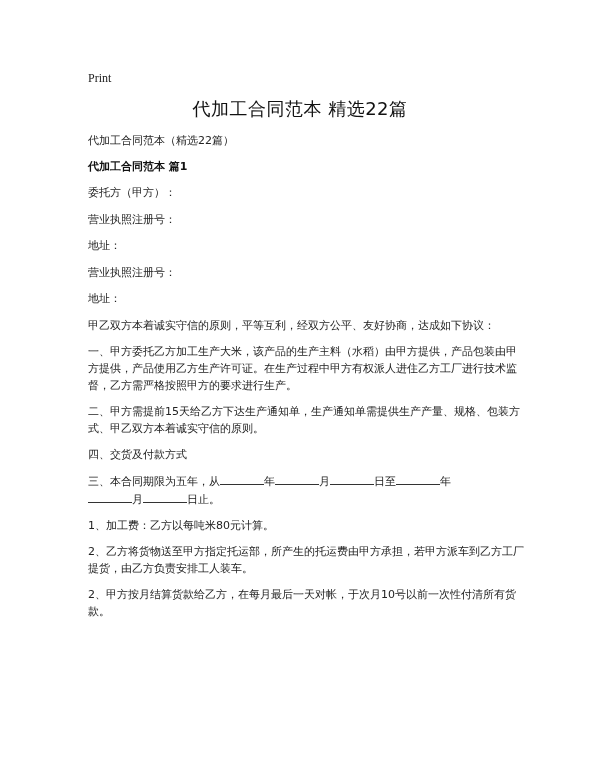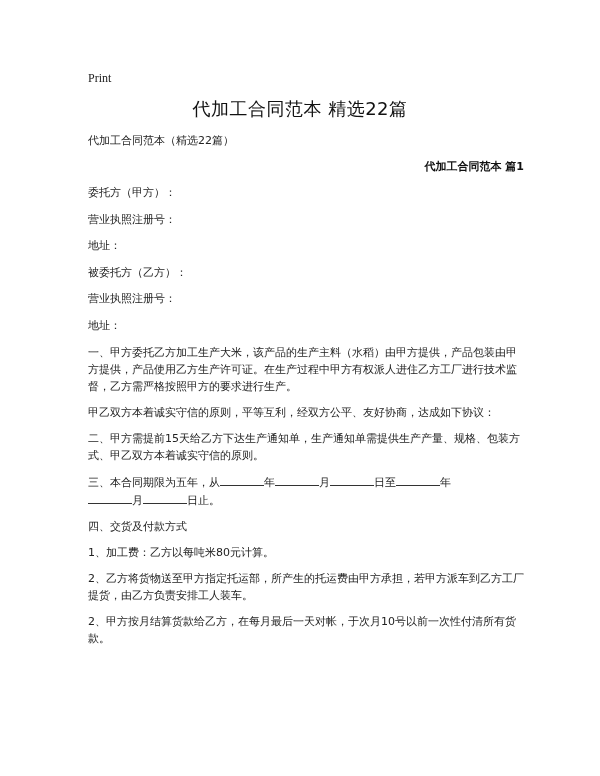--- a/index.html
+++ b/index.html
@@ -50,21 +50,20 @@
       line-height: 17px;
       color: #222;
     }
     .content p {
       margin: 0 0 9px 0;
     }
     .subtitle { margin-bottom: 9px; }
     .section-heading {
       font-weight: bold;
       color: #111;
-      text-align: right;
     }
     .field-line {
       height: 17px;
       margin-bottom: 9.6px !important;
     }
     .blank {
       display: inline-block;
       width: 44px;
       border-bottom: 1px solid #333;
       height: 12px;
@@ -78,30 +77,29 @@
   <div class="print-label">Print</div>
   <div class="doc-title">代加工合同范本 精选22篇</div>
 
   <div class="content">
     <p class="subtitle">代加工合同范本（精选22篇）</p>
     <p class="section-heading">代加工合同范本 篇1</p>
 
     <p class="field-line">委托方（甲方）：</p>
     <p class="field-line">营业执照注册号：</p>
     <p class="field-line">地址：</p>
-    <p class="field-line">被委托方（乙方）：</p>
     <p class="field-line">营业执照注册号：</p>
     <p class="field-line">地址：</p>
 
+    <p>甲乙双方本着诚实守信的原则，平等互利，经双方公平、友好协商，达成如下协议：</p>
     <p>一、甲方委托乙方加工生产大米，该产品的生产主料（水稻）由甲方提供，产品包装由甲方提供，产品使用乙方生产许可证。在生产过程中甲方有权派人进住乙方工厂进行技术监督，乙方需严格按照甲方的要求进行生产。</p>
-    <p>甲乙双方本着诚实守信的原则，平等互利，经双方公平、友好协商，达成如下协议：</p>
     <p>二、甲方需提前15天给乙方下达生产通知单，生产通知单需提供生产产量、规格、包装方式、甲乙双方本着诚实守信的原则。</p>
+
+    <p>四、交货及付款方式</p>
 
     <p>
       <span>三、本合同期限为五年，从</span><span class="blank"></span><span>年</span><span class="blank"></span><span>月</span><span class="blank"></span><span>日至</span><span class="blank"></span><span>年</span><br><span class="blank"></span><span>月</span><span class="blank"></span><span>日止。</span>
     </p>
-
-    <p>四、交货及付款方式</p>
     <p>1、加工费：乙方以每吨米80元计算。</p>
     <p>2、乙方将货物送至甲方指定托运部，所产生的托运费由甲方承担，若甲方派车到乙方工厂提货，由乙方负责安排工人装车。</p>
     <p>2、甲方按月结算货款给乙方，在每月最后一天对帐，于次月10号以前一次性付清所有货款。</p>
   </div>
 </div>
 
 </body></html>

